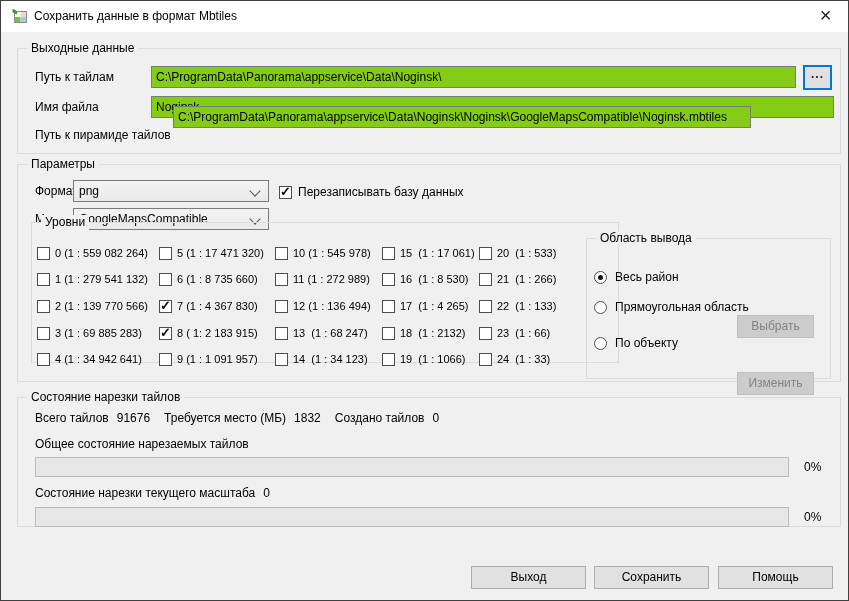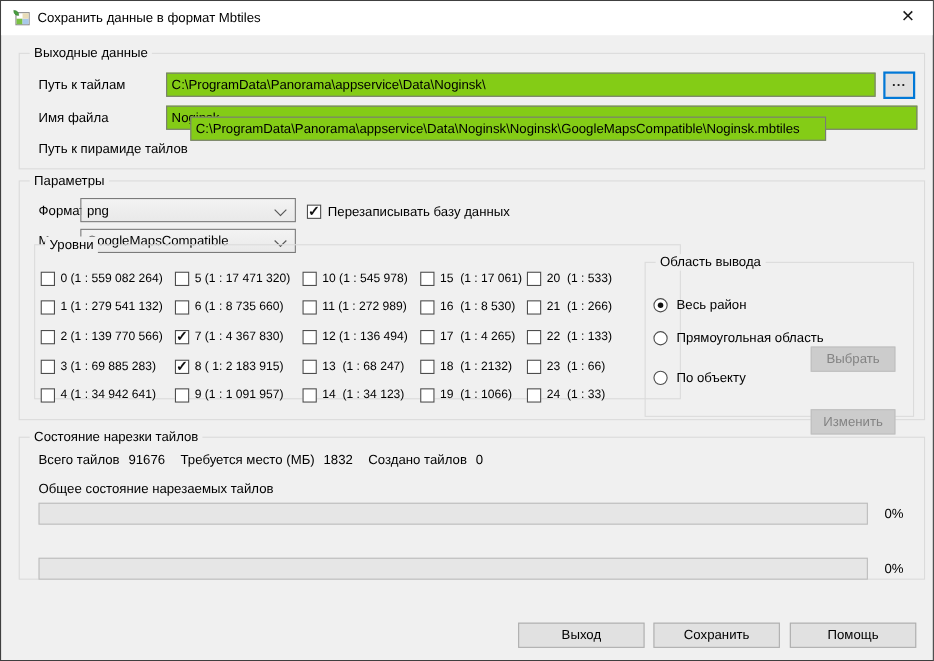--- a/index.html
+++ b/index.html
@@ -218,20 +218,23 @@
     <span class="group-label">Состояние нарезки тайлов</span>
   </div>
   <div class="flabel stats" style="left:34px;top:411px;">
     <span>Всего тайлов</span><span class="num">91676</span><span>Требуется место (МБ)</span><span class="num">1832</span><span>Создано тайлов</span><span>0</span>
   </div>
   <span class="flabel" style="left:34px;top:437px;">Общее состояние нарезаемых тайлов</span>
   <div class="progress" style="top:456px;">
     <div class="fill" style="width: 0%;"></div>
   </div>
   <span class="pct" style="top:460px;">0%</span>
+  <div class="flabel stats" style="left:34px;top:486px;">
+    <span>Состояние нарезки текущего масштаба</span><span>0</span>
+  </div>
   <div class="progress" style="top:506px;">
     <div class="fill" style="width: 0%;"></div>
   </div>
   <span class="pct" style="top:510px;">0%</span>
 
   <div class="btn footer-btn" style="left:470px;">Выход</div>
   <div class="btn footer-btn" style="left:593px;">Сохранить</div>
   <div class="btn footer-btn" style="left:717px;">Помощь</div>
 
 </div>

